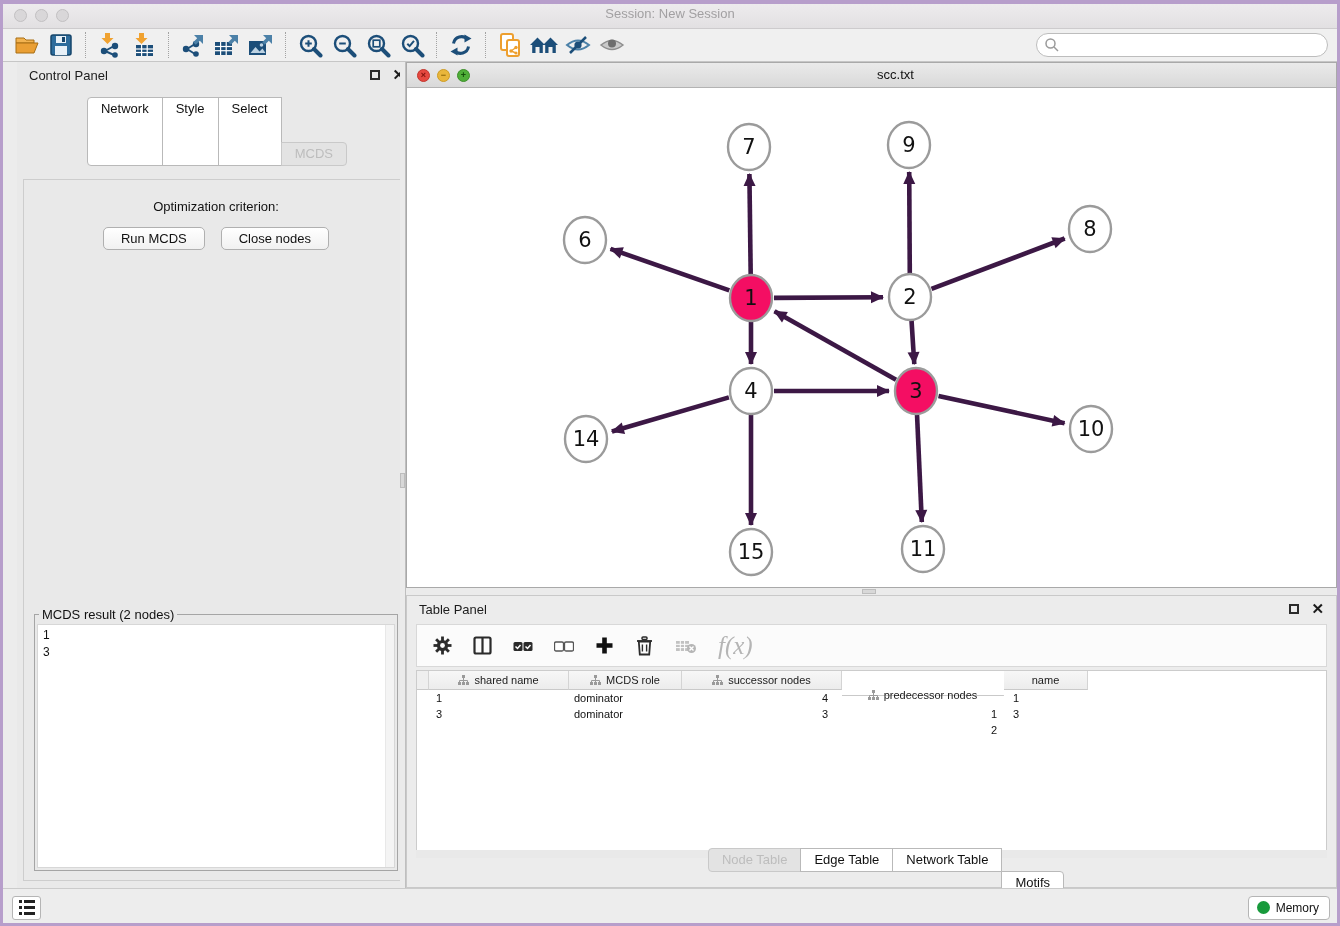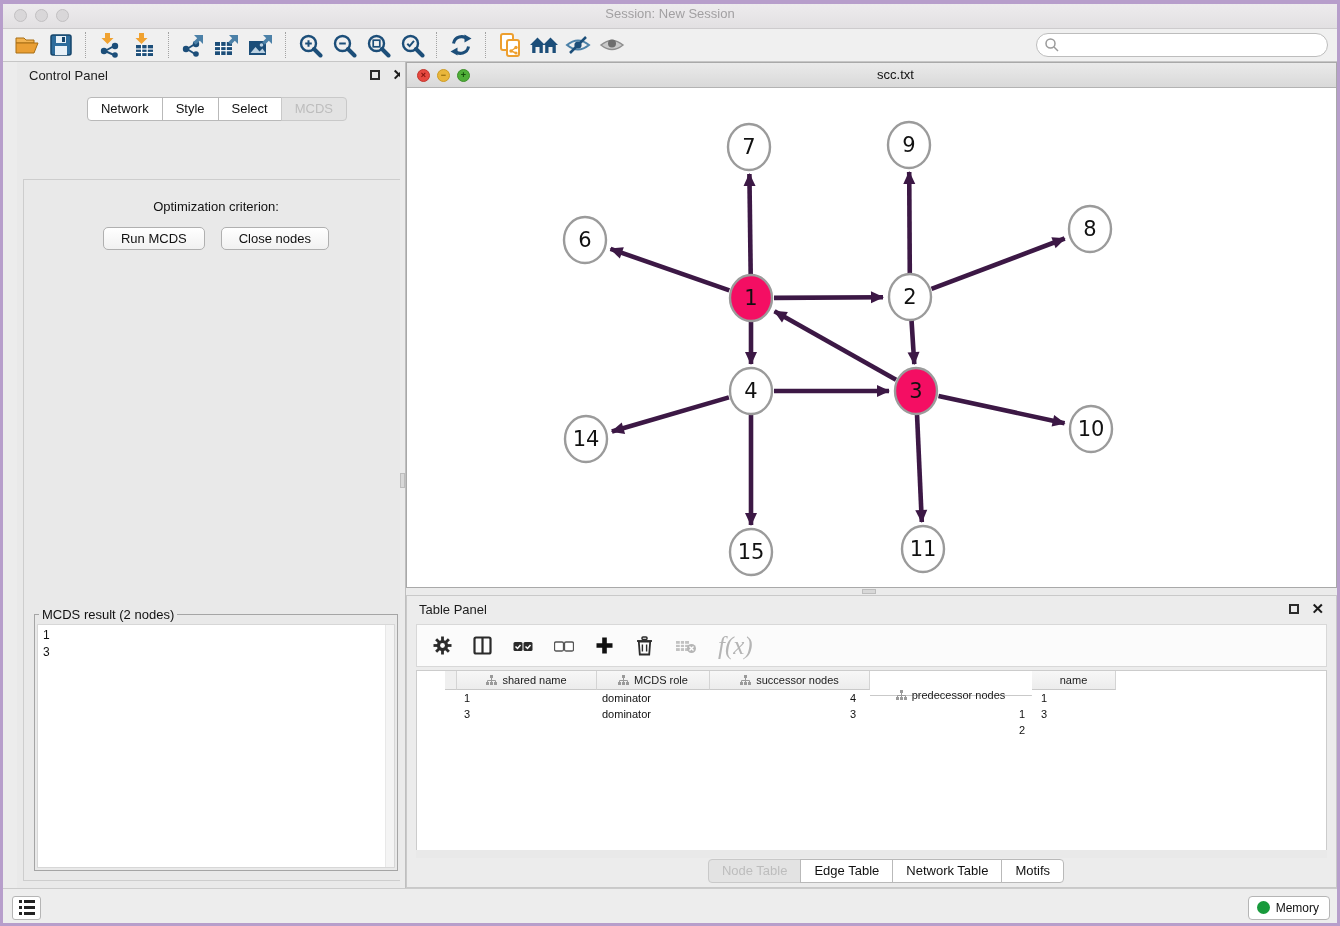--- a/index.html
+++ b/index.html
@@ -25,21 +25,21 @@
 
   
   .control-panel { left:17px; top:62px; width:400px; height:826px; background:#E9E9E9; }
   .panel-header { height:26px; display:flex; align-items:center; padding:0 12px; font-size:13px; color:#1c1c1c; }
   .panel-header .spacer { flex:1; }
   .float-icon { width:10px; height:10px; border:2px solid #2b2b2b; margin-right:12px; }
   .close-icon { font-size:15px; font-weight:bold; color:#1b1b1b; line-height:10px; }
   .cp-tabs { position:relative; z-index:2; display:flex; justify-content:center; margin-top:9px; }
   .tab { border:1px solid #B9B9B9; margin-left:-1px; background:#fff; padding:3px 13px 4px; font-size:13px; color:#111; }
   .tab:first-child { border-radius:4px 0 0 4px; margin-left:0; }
-  .tab:last-child { border-radius:0 4px 4px 0; }
+  .tab:last-child { border-radius:0 4px 4px 0;margin-top:45px; }
   .tab--disabled { background:#E3E3E3; color:#BDBDBD; border-color:#C9C9C9; }
   .cp-content { position:absolute; left:6px; right:8px; top:117px; bottom:7px; border:1px solid #CDCDCD; border-radius:0; background:#E9E9E9; }
   .opt-label { text-align:center; margin-top:19px; font-size:13px; color:#111; }
   .criterion-select { position:relative; margin:9px auto 0; width:310px; height:25px; background:#fff; border:1px solid #ADADAD; border-radius:5px; font-size:13px; color:#111; line-height:23px; padding-left:10px; }
   .criterion-select .chevrons { position:absolute; right:7px; top:3px; }
   .btn-row { display:flex; justify-content:center; gap:16px; margin-top:13px; }
   .mac-btn { height:23px; padding:0 17px; background:linear-gradient(#FFFFFF,#F1F1F1); border:1px solid #B0B0B0; border-radius:5px; font-size:13px; color:#111; font-family:"Liberation Sans",sans-serif; }
   .result-box { position:absolute; left:10px; right:10px; top:427px; bottom:9px; border:1px solid #A5A5A5; padding:0; }
   .result-box legend { font-size:13px; color:#111; margin-left:4px; padding:0 3px; }
   .result-area { position:absolute; left:2px; right:2px; top:2px; bottom:2px; background:#fff; border:1px solid #D7D7D7; padding:2px 5px; font-size:12px; line-height:17px; color:#111; }
@@ -61,32 +61,32 @@
 
   
   .h-splitter { left:406px; top:588px; width:931px; height:7px; background:#EBEBEB; }
   .h-splitter .handle { position:absolute; left:456px; top:1px; width:14px; height:5px; background:#D8D8D8; border:1px solid #BDBDBD; }
 
   
   .table-panel { left:406px; top:595px; width:931px; height:293px; background:#ECECEC; border:1px solid #C9C9C9; }
   .tp-toolbar { position:absolute; left:9px; right:9px; top:28px; height:43px; background:#FBFBFB; border:1px solid #D8D8D8; display:flex; align-items:center; padding-left:16px; gap:21px; }
   .tp-icon { display:flex; align-items:center; justify-content:center; }
   .fx-label { font-family:"Liberation Serif", serif; font-style:italic; font-size:25px; color:#B5B5B5; }
-  .tp-table { position:absolute; left:9px; right:9px; top:74px; bottom:33px; background:#fff; border:1px solid #CCCCCC; overflow:hidden;padding-left:28px; }
+  .tp-table { position:absolute; left:9px; right:9px; top:74px; bottom:33px; background:#fff; border:1px solid #CCCCCC; overflow:hidden; }
   .thead { display:flex; height:19px; }
   .th-gutter { width:12px; background:#EFEFEF; border-right:1px solid #D4D4D4; border-bottom:1px solid #C9C9C9; }
   .th { background:linear-gradient(#F7F7F7,#ECECEC); border-right:1px solid #D4D4D4; border-bottom:1px solid #C9C9C9; display:flex; align-items:center; justify-content:center; gap:5px; font-size:11px; color:#1a1a1a; }
   .trow { display:flex; height:16px; font-size:11px; color:#111; }
   .td { display:flex; align-items:center; }
   .col-0 { width:140px; } .col-1 { width:113px; } .col-2 { width:160px; } .col-3 { width:162px;margin-top:24px; } .col-4 { width:84px; }
   .td.col-0 { padding-left:7px; } .td.col-1 { padding-left:5px; }
   .td.col-2 { justify-content:flex-end; padding-right:14px; }
   .td.col-3 { justify-content:flex-end; padding-right:7px; }
   .td.col-4 { padding-left:9px; }
-  .tp-tabs { position:absolute; left:0; right:0; bottom:3px; height:26px; display:flex; justify-content:center; align-items:center;padding-left:29px; }
+  .tp-tabs { position:absolute; left:0; right:0; bottom:14px; height:26px; display:flex; justify-content:center; align-items:center;padding-left:29px; }
   .tp-strip { position:absolute; left:9px; right:9px; bottom:29px; height:8px; background:#E9E9E9; }
 
   
   .status-bar { left:0; top:888px; width:1340px; height:38px; background:#EDEDED; border-top:1px solid #CBCBCB; display:flex; align-items:center; }
   .list-btn { margin-left:12px; width:29px; height:24px; background:#fff; border:1px solid #B5B5B5; border-radius:3px; display:flex; align-items:center; justify-content:center; }
   .memory-btn { margin-left:auto; margin-right:10px; height:24px; padding:0 10px 0 8px; background:#fff; border:1px solid #B5B5B5; border-radius:4px; display:flex; align-items:center; gap:6px; font-size:12px; color:#111; }
   .memory-dot { width:13px; height:13px; border-radius:50%; background:#189A3C; }
 </style>
 </head>
 <body>

